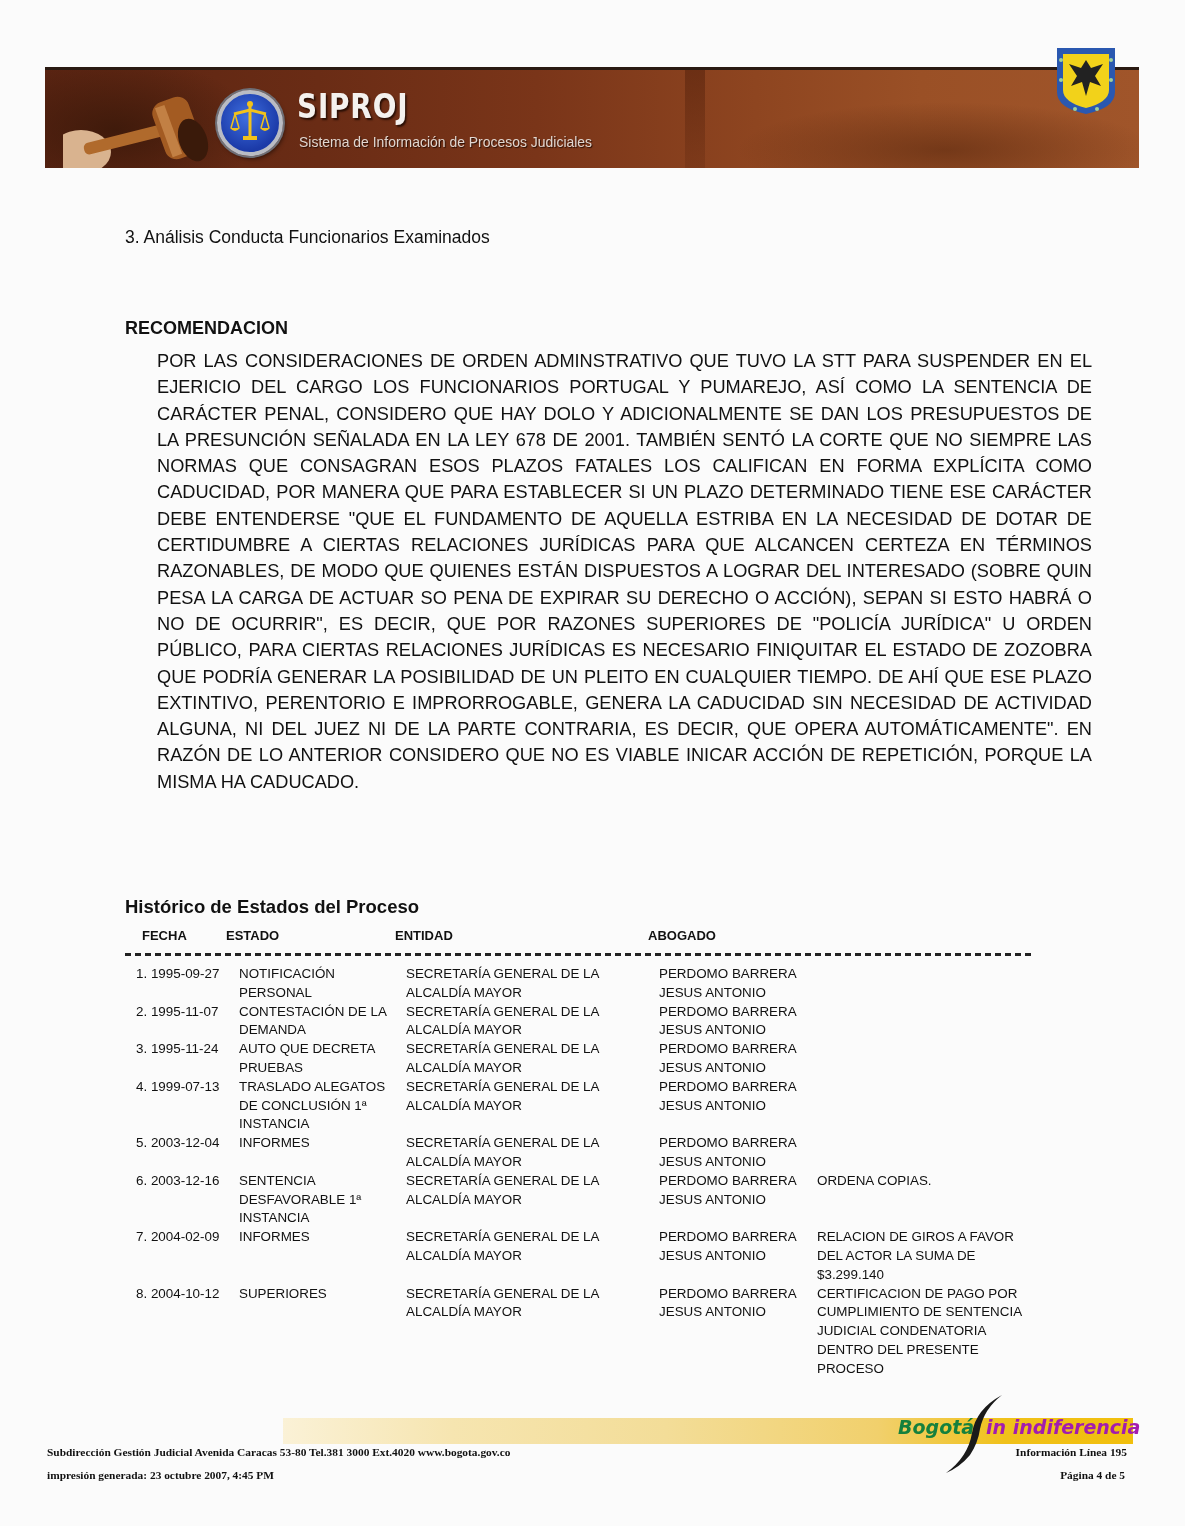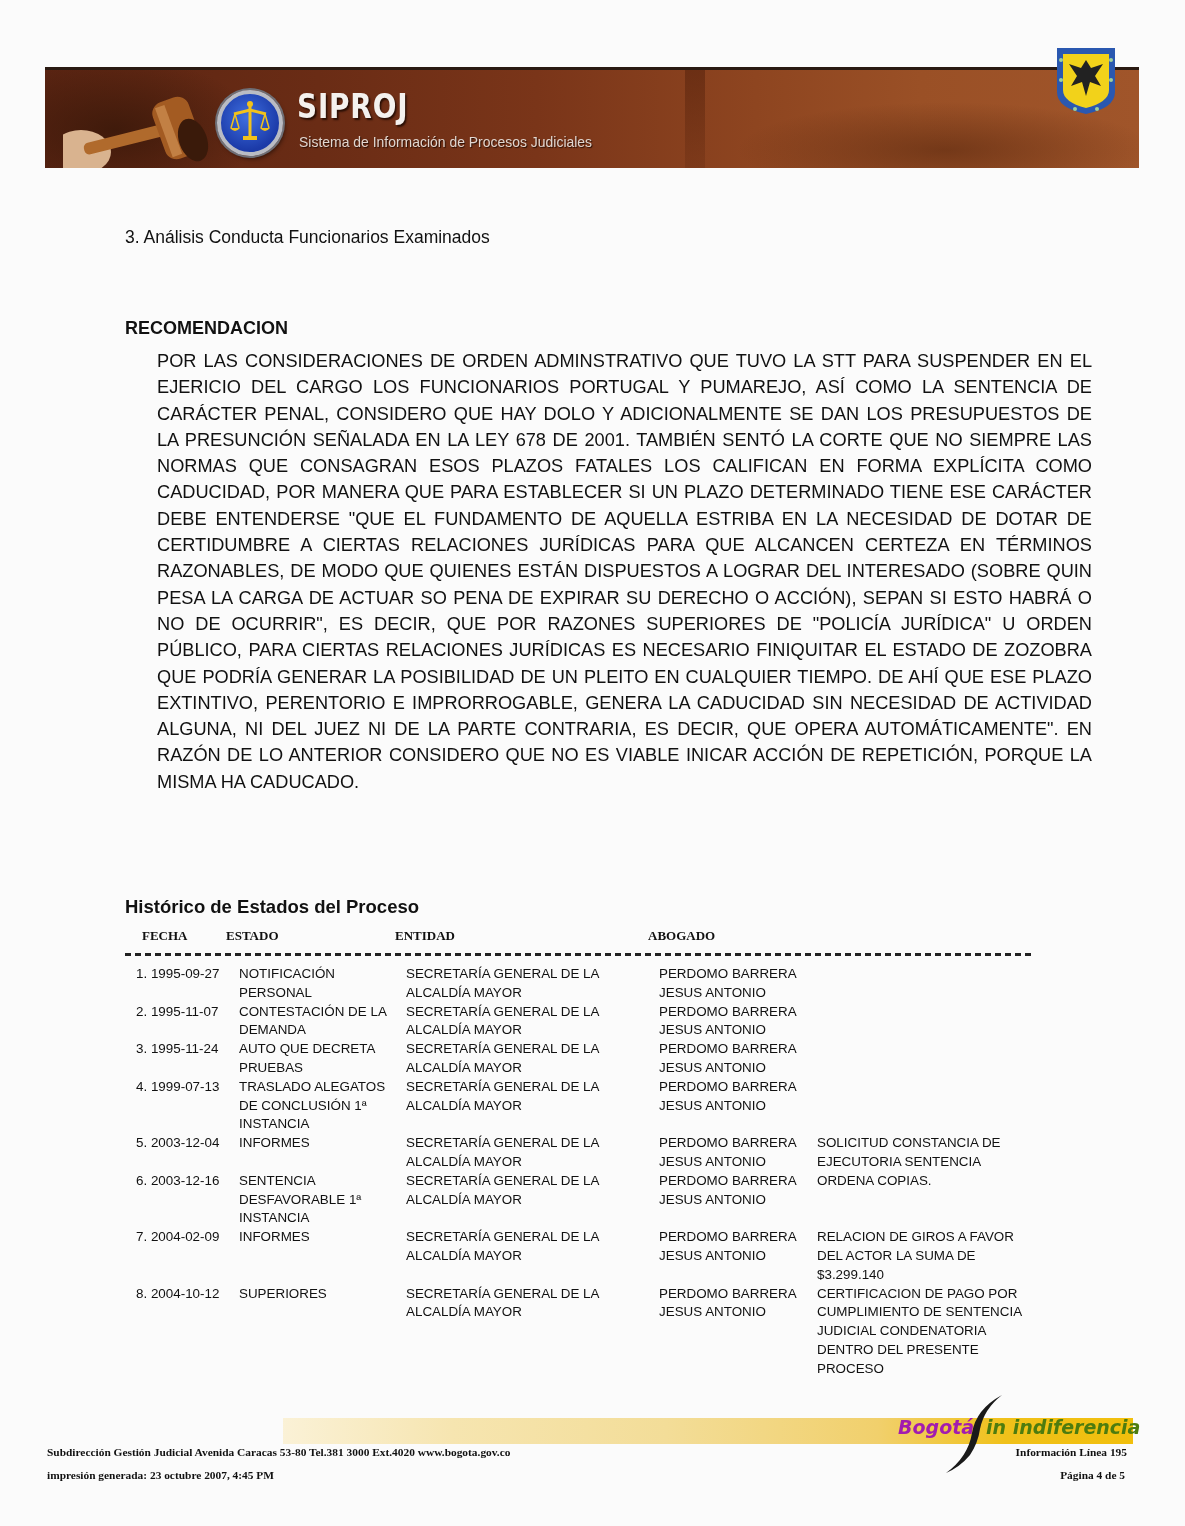--- a/index.html
+++ b/index.html
@@ -49,21 +49,21 @@
   
   .section-num { position: absolute; left: 125px; top: 227px; font-size: 17.5px; }
   .rec-title { position: absolute; left: 125px; top: 318px; font-size: 18px; font-weight: bold; }
   .rec-body {
     position: absolute; left: 125px; top: 348px; width: 935px;
     font-size: 18.2px; line-height: 26.3px; text-align: justify; margin-left: 32px;
   }
   .hist-title { position: absolute; left: 125px; top: 896px; font-size: 18.5px; font-weight: bold; }
 
   .thead { position: absolute; top: 928px; left: 0; font-size: 13px; font-weight: bold; }
-  .thead span { position: absolute; white-space: nowrap; font-family: Liberation Serif, serif; }
+  .thead span { position: absolute; white-space: nowrap; }
   .dash {
     position: absolute; left: 125px; top: 953px; width: 910px; height: 3px;
     background: repeating-linear-gradient(90deg, #222 0 6px, transparent 6px 10px);
   }
   .rows { position: absolute; left: 0; top: 965px; width: 1185px; font-size: 13.4px; line-height: 18.8px; padding-left: 11px; }
   .row { position: relative; }
   .cell { position: absolute; top: 0; white-space: pre-line; }
   .c-date { left: 125px; width: 100px; }
   .c-estado { left: 228px; width: 160px; }
   .c-entidad { left: 395px; width: 250px; }
@@ -72,22 +72,22 @@
 
   
   .foot-bar {
     position: absolute; left: 283px; top: 1418px; width: 850px; height: 26px;
     background: linear-gradient(90deg, rgba(250,235,190,0.6) 0%, #f6e5b0 20%, #f3dd98 45%, #f1d06c 70%, #f0c11a 85%, #f1bf0c 100%);
   }
   .foot-logo {
     position: absolute; left: 898px; top: 1416px; font-style: italic; font-weight: bold;
     font-family: "DejaVu Sans", sans-serif; font-size: 19px; white-space: nowrap;
   }
-  .foot-logo .b1 { color: #a21caf; }
-  .foot-logo .b2 { color: #4d7c0f; margin-left: 12px; }
+  .foot-logo .b1 { color: #15803d; }
+  .foot-logo .b2 { color: #a21caf; margin-left: 12px; }
   .swoosh { position: absolute; left: 940px; top: 1393px; }
   .foot-text {
     position: absolute; font-family: "Liberation Serif", "DejaVu Serif", serif;
     font-weight: bold; font-size: 11.4px; white-space: nowrap;
   }
 </style>
 </head>
 <body>
 
 <div class="banner">
@@ -186,22 +186,20 @@
 JESUS ANTONIO</div>
     <div class="cell c-obs"></div>
   </div>
     <div class="row" style="height: 37.6px;">
     <div class="cell c-date">5. 2003-12-04</div>
     <div class="cell c-estado">INFORMES</div>
     <div class="cell c-entidad">SECRETARÍA GENERAL DE LA
 ALCALDÍA MAYOR</div>
     <div class="cell c-abogado">PERDOMO BARRERA
 JESUS ANTONIO</div>
-    <div class="cell c-obs">SOLICITUD CONSTANCIA DE
-EJECUTORIA SENTENCIA</div>
   </div>
     <div class="row" style="height: 56.4px;">
     <div class="cell c-date">6. 2003-12-16</div>
     <div class="cell c-estado">SENTENCIA
 DESFAVORABLE 1ª
 INSTANCIA</div>
     <div class="cell c-entidad">SECRETARÍA GENERAL DE LA
 ALCALDÍA MAYOR</div>
     <div class="cell c-abogado">PERDOMO BARRERA
 JESUS ANTONIO</div>

